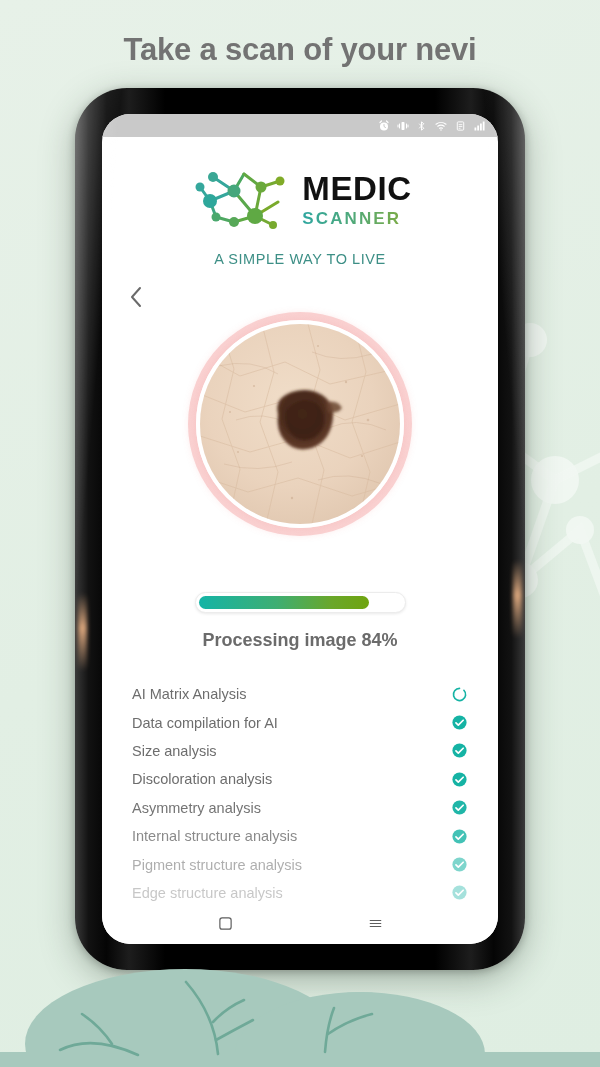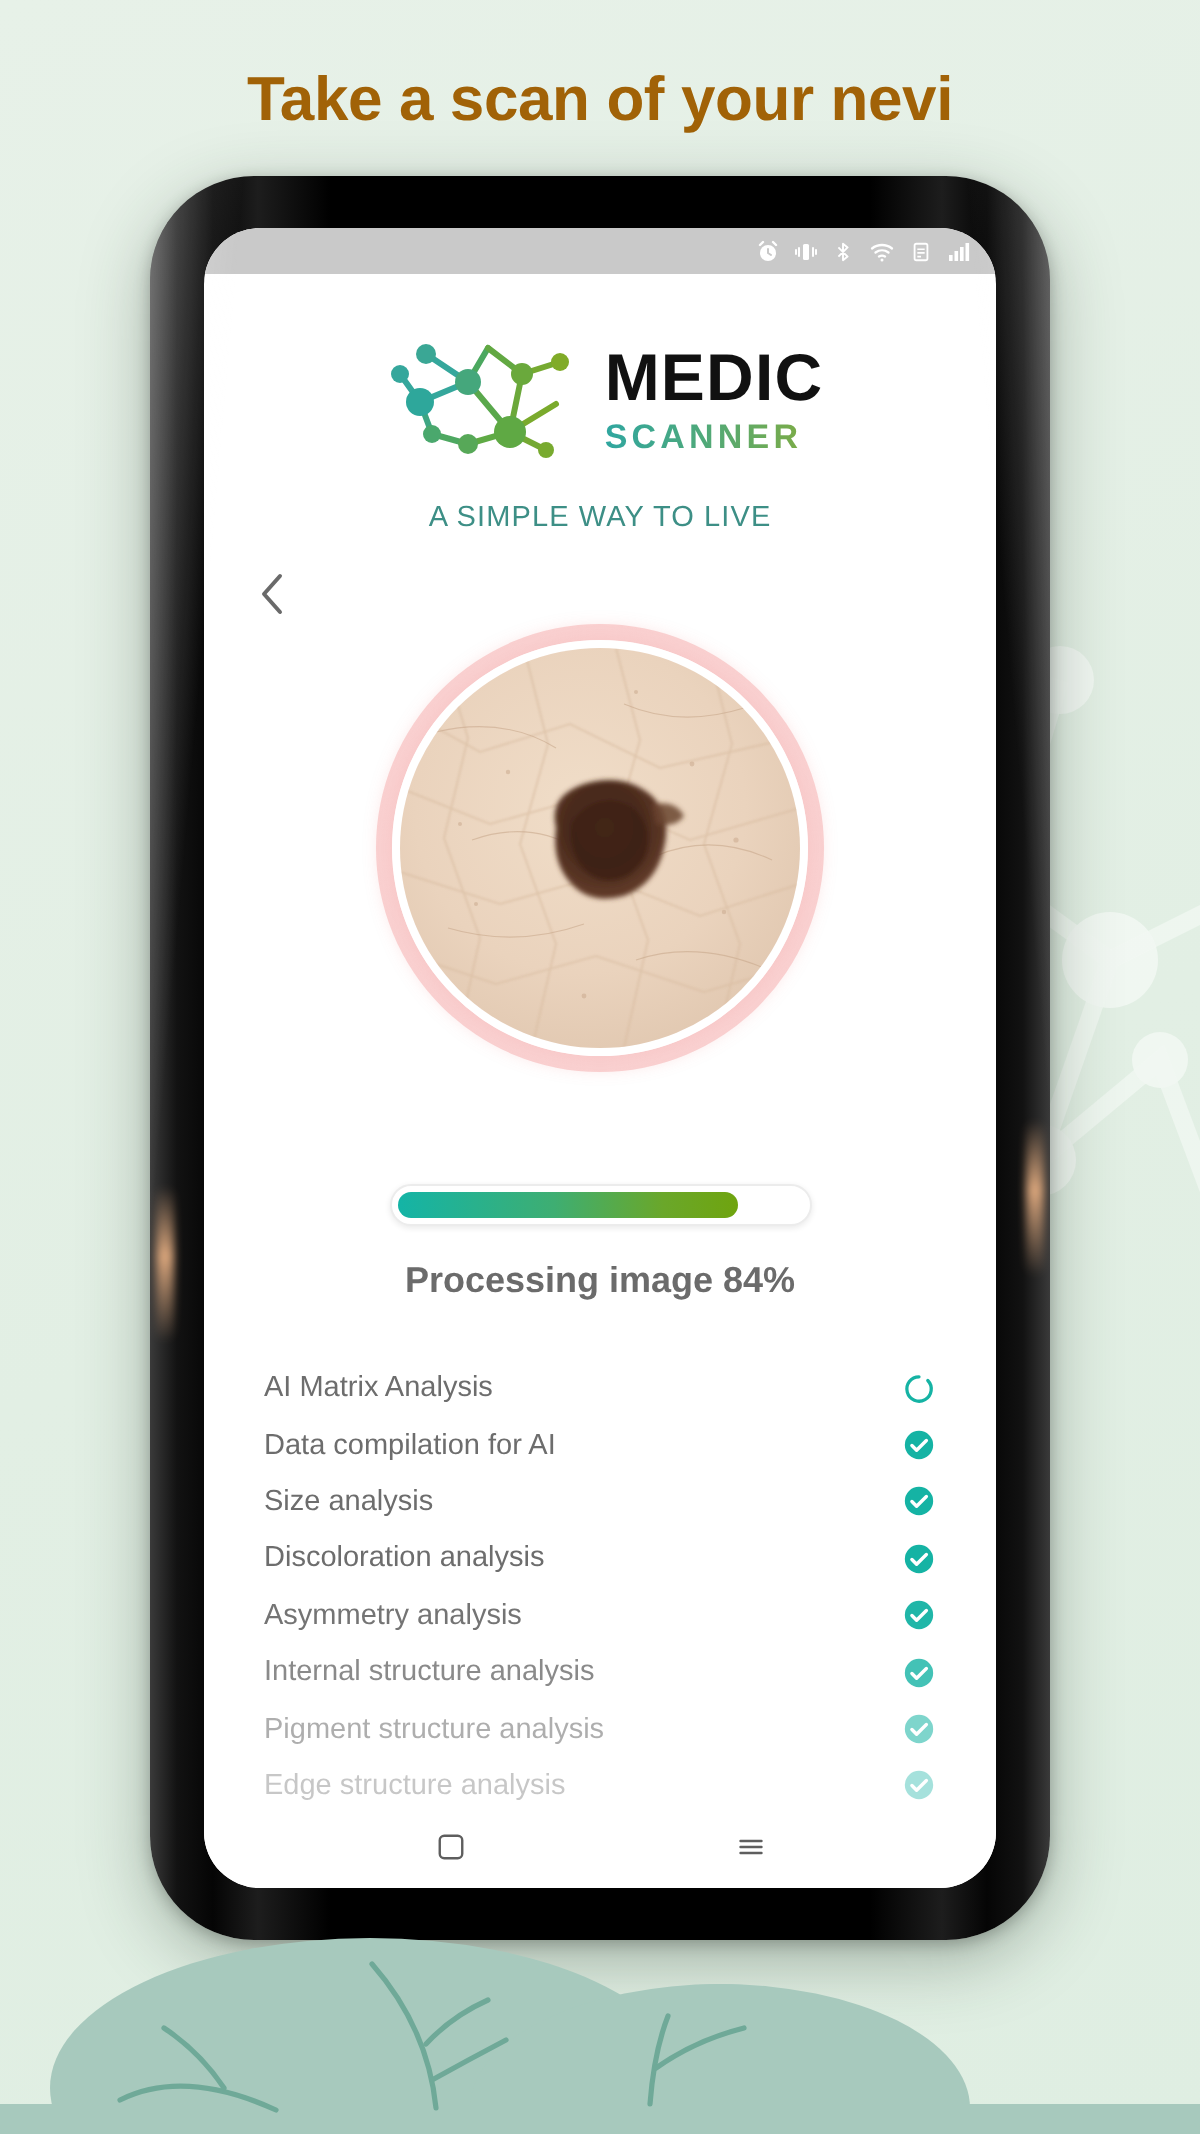--- a/index.html
+++ b/index.html
@@ -13,21 +13,21 @@
   #bg-wash {
     position:absolute; inset:0;
     background:linear-gradient(160deg,#e7f1e8 0%,#e2efe4 55%,#dfeee2 100%);
   }
   #bg-network { position:absolute; right:-20px; top:280px; width:240px; height:420px; opacity:.55; }
 
   
   #headline {
     position:absolute; top:32px; left:0; width:100%;
     text-align:center; font-size:31px; font-weight:bold;
-    color:#a16207; letter-spacing:-.2px;
+    color:#737373; letter-spacing:-.2px;
   }
 
   
   #phone {
     position:absolute; left:75px; top:88px;
     width:450px; height:882px;
     border-radius:52px;
     background:
       linear-gradient(90deg,#3a3a3a 0%,#121212 3%,#050505 7%,#1d1d1d 12%,
                       #000 20%,#000 80%,#1d1d1d 88%,#050505 93%,#121212 97%,#3a3a3a 100%);

